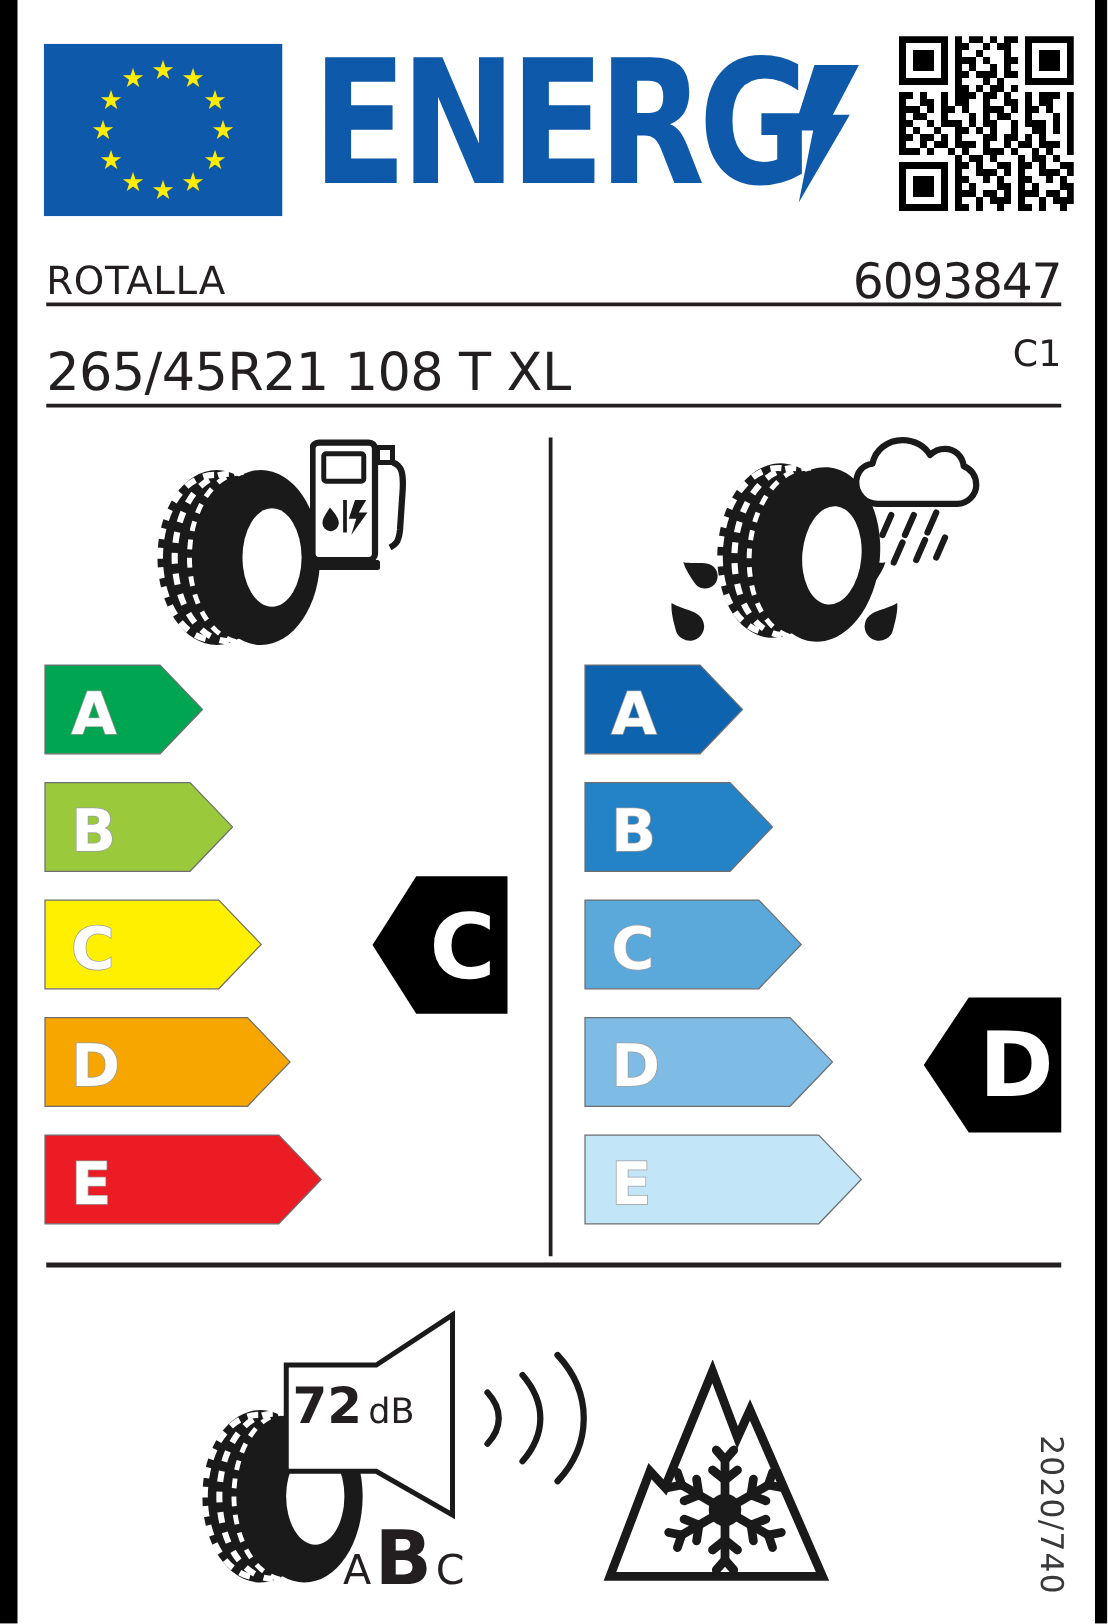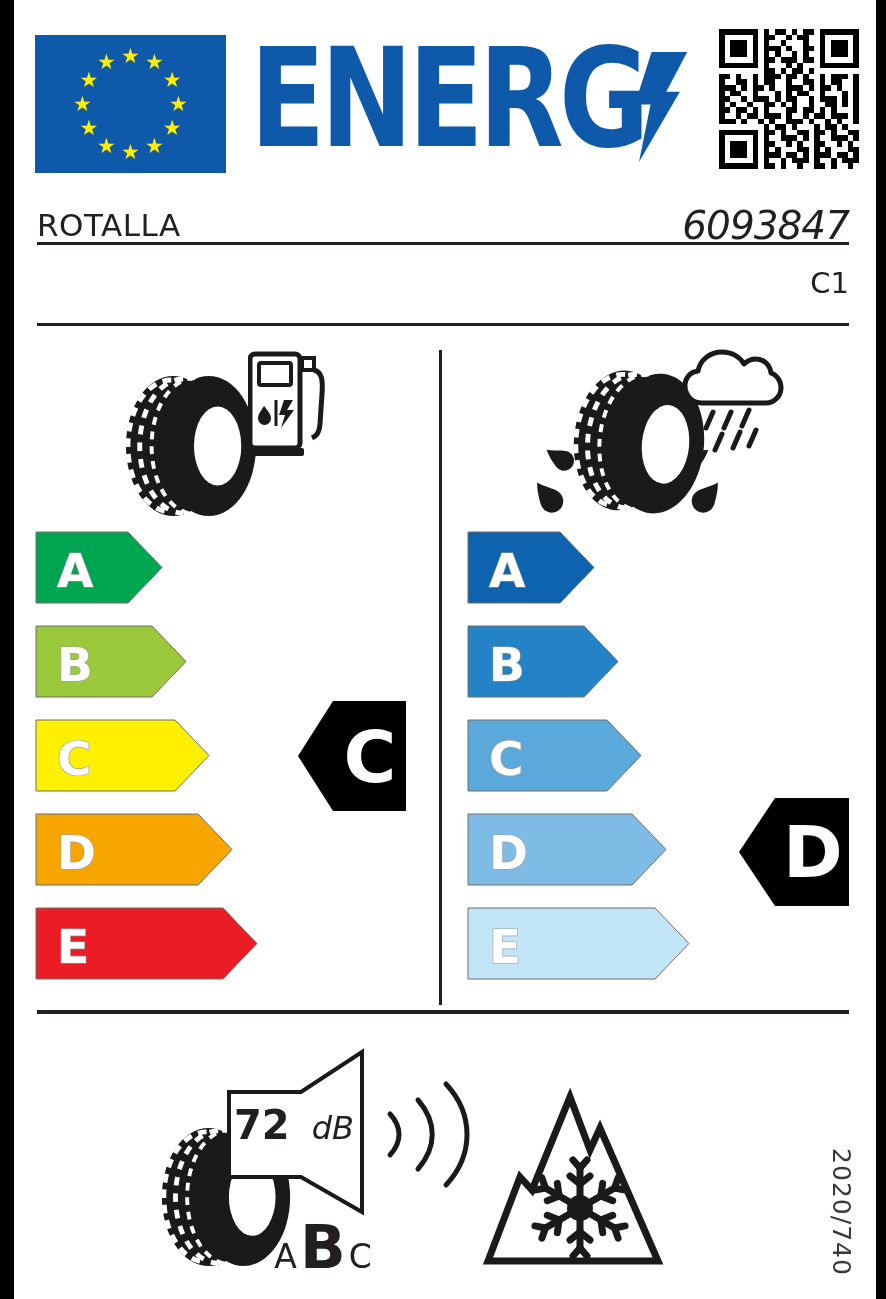--- a/index.html
+++ b/index.html
@@ -2,31 +2,31 @@
 <html><head>
 <meta charset="utf-8">
 <style>
   html,body{margin:0;padding:0;background:#fff;}
   .label{position:relative;width:886px;height:1299px;background:#fff;
          font-family:"DejaVu Sans",sans-serif;color:#231f20;overflow:hidden;}
   .abs{position:absolute;}
   .rule{position:absolute;background:#231f20;}
   .edgebar{position:absolute;top:0;height:1299px;background:#000;}
   .brand{font-weight:normal;font-size:31px;letter-spacing:.5px;}
-  .pid{font-size:39px;letter-spacing:-1px;font-style:italic;}
+  .pid{font-size:39px;letter-spacing:-1px;}
   .size{font-size:42px;letter-spacing:-.5px;}
   .cls{font-size:29px;}
   .energ{font-size:138px;font-weight:bold;line-height:138px;letter-spacing:-6px;
          color:#0e59a9;transform:scaleX(.8);transform-origin:left top;white-space:nowrap;}
   .gl{font-family:"DejaVu Sans",sans-serif;font-weight:bold;font-size:47px;fill:#fff;
       stroke:#999c9e;stroke-width:1.2px;paint-order:stroke;}
   .rl{font-family:"DejaVu Sans",sans-serif;font-weight:bold;font-size:72px;fill:#fff;text-anchor:middle;}
-  .dbbox{display:flex;align-items:baseline;justify-content:space-between;gap:5px;}
+  .dbbox{display:flex;align-items:baseline;justify-content:flex-start;gap:5px;}
   .db-val{font-size:40px;font-weight:bold;}
-  .db-unit{font-size:32px;font-style:italic;}
+  .db-unit{font-size:28px;}
   .abc{display:flex;align-items:baseline;justify-content:center;gap:3px;}
   .abc .sm{font-size:33px;}
   .abc .big{font-size:60px;font-weight:bold;}
   .reg{font-size:25px;letter-spacing:1px;color:#39393b;white-space:nowrap;
        transform:translate(-50%,-50%) rotate(90deg);}
 </style>
 </head>
 <body>
 
 <div class="label">
@@ -114,20 +114,21 @@
       <line x1="8" y1="22.5" x2="25" y2="22.5" stroke-dasharray="3 1 2 1 1 1"></line>
       <line x1="8" y1="23.5" x2="25" y2="23.5" stroke-dasharray="1 2 1 1 3 1"></line>
       <line x1="8" y1="24.5" x2="25" y2="24.5" stroke-dasharray="2 1 1 2 1 2"></line>
     </g>
   </svg>
 
   <div class="abs brand" style="left:37px;top:207px;">ROTALLA</div>
   <div class="abs pid" style="right:37px;top:203px;">6093847</div>
   <div class="rule" style="left:37px;top:242px;width:812px;height:3px;"></div>
 
+  <div class="abs size" style="left:37px;top:273px;">265/45R21 108 T XL</div>
   <div class="abs cls" style="right:37px;top:266px;">C1</div>
   <div class="rule" style="left:37px;top:323px;width:812px;height:3px;"></div>
 
   <div class="rule" style="left:439px;top:350px;width:3px;height:655px;"></div>
 
   <svg class="abs" style="left:122px;top:372px;" width="138" height="148" viewBox="0 0 140 150">
       <use href="#tire-icon"></use>
     </svg>
 
   <svg class="abs" style="left:248px;top:350px;" width="78" height="106" viewBox="0 0 78 106">

